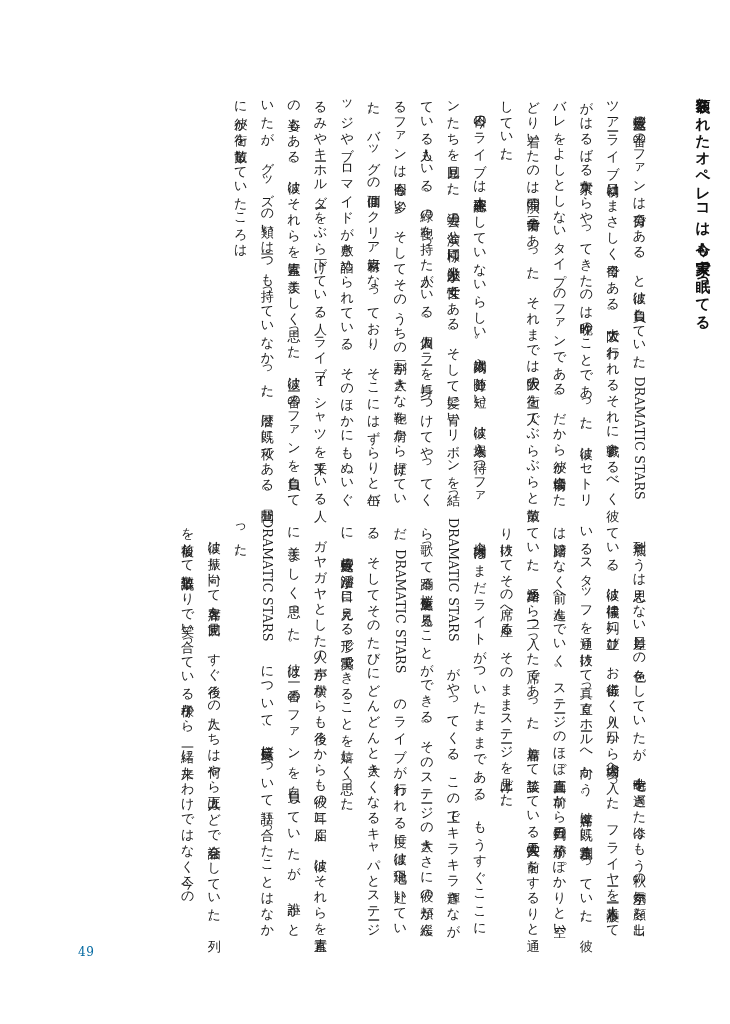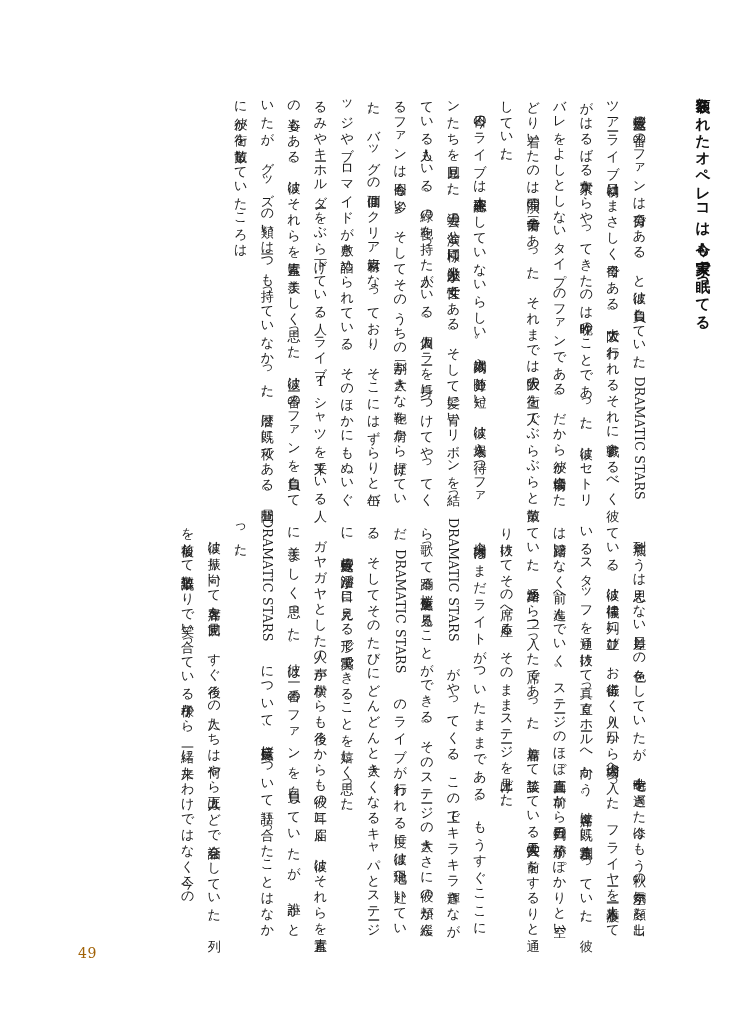--- a/index.html
+++ b/index.html
@@ -79,23 +79,23 @@
     -webkit-writing-mode: vertical-rl;
     letter-spacing: 0.2px;
     font-size: 12.6px;
   }
 
   
   #page-number {
     position: absolute;
     left: 78px;
     top: 945px;
-    font-size: 14px;
+    font-size: 12px;
     letter-spacing: 0.5px;
-    color: #a16207;
+    color: #0369a1;
   }
 </style>
 </head>
 <body>
 
 <div id="page">
 
   <div class="title-col">額装されたオペレコは今も実家で眠ってる</div>
 
   <div class="vblock" id="block-top">

